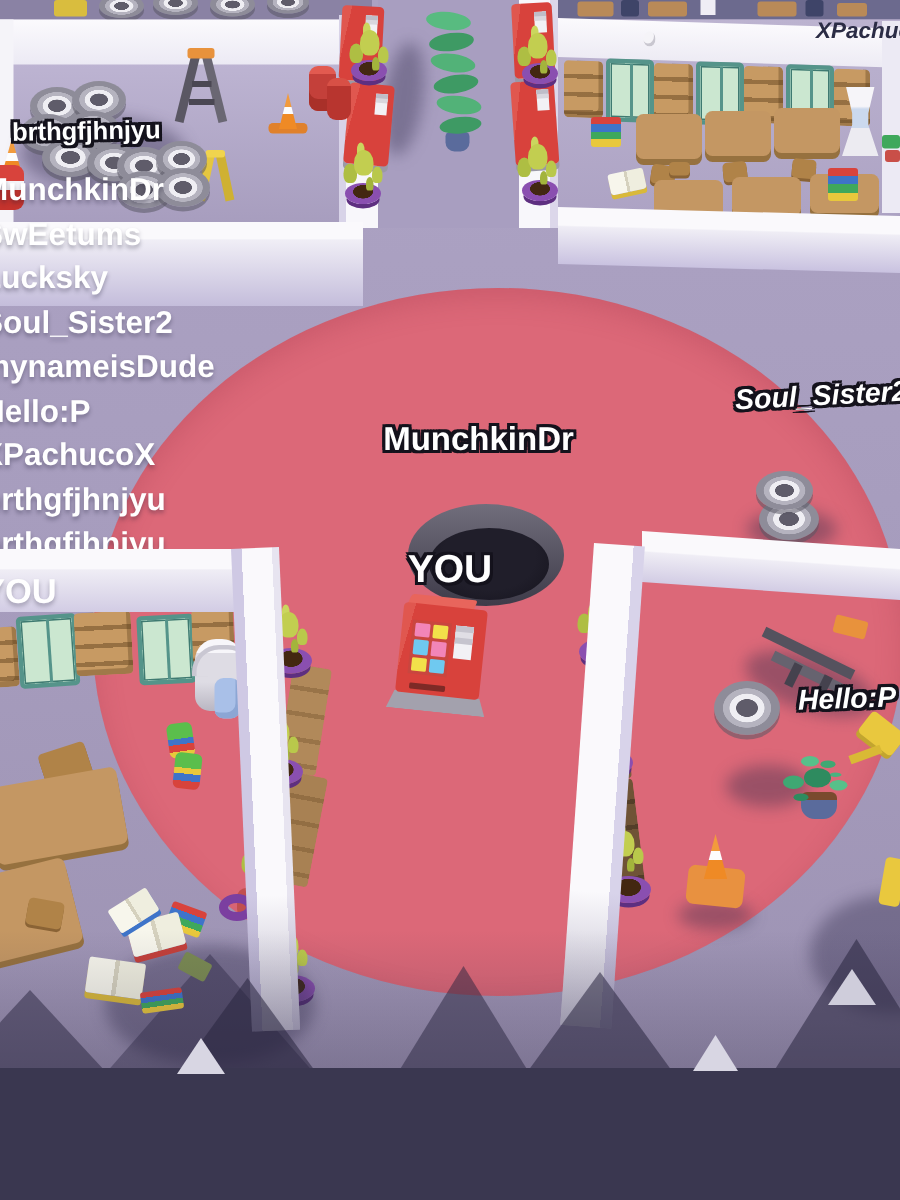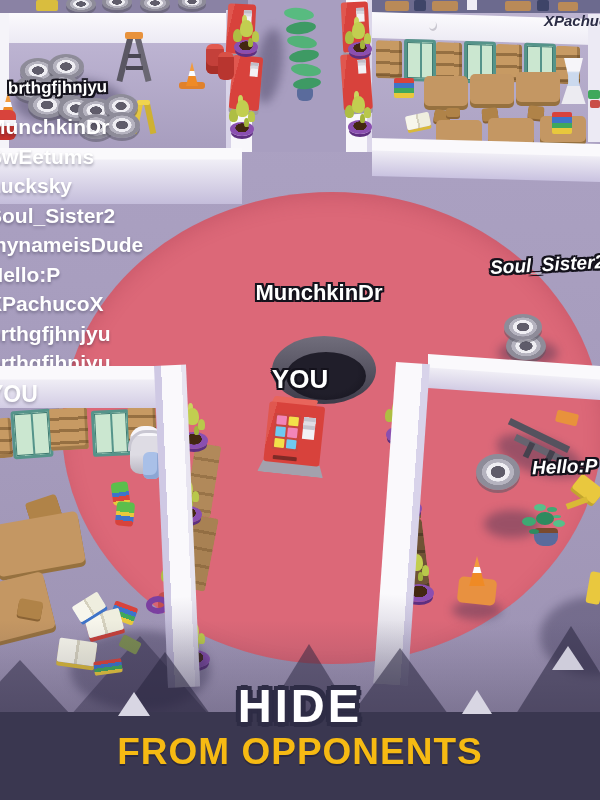--- a/index.html
+++ b/index.html
@@ -303,25 +303,20 @@
   <div class="tri" style="left:120px;top:652px;width:90px;height:62px;background:rgba(40,36,62,.55);z-index:58;"></div>
   <div class="tri" style="left:266px;top:644px;width:86px;height:70px;background:rgba(40,36,62,.5);z-index:58;"></div>
   <div class="tri" style="left:352px;top:648px;width:96px;height:66px;background:rgba(40,36,62,.55);z-index:58;"></div>
   <div class="tri" style="left:516px;top:626px;width:110px;height:88px;background:rgba(40,36,62,.55);z-index:58;"></div>
   <div class="tri" style="left:-30px;top:660px;width:100px;height:54px;background:rgba(40,36,62,.5);z-index:58;"></div>
   <div class="abs" style="left:0;top:712px;width:600px;height:88px;background:#3A3750;z-index:58;"></div>
   <div class="tri" style="left:118px;top:692px;width:32px;height:24px;background:#D8D6E3;z-index:59;"></div>
   <div class="tri" style="left:462px;top:690px;width:30px;height:24px;background:#D8D6E3;z-index:59;"></div>
   <div class="tri" style="left:552px;top:646px;width:32px;height:24px;background:#CFCDDB;z-index:59;"></div>
 
-  <div class="txt" style="left:0;top:678px;width:600px;text-align:center;font-size:47px;letter-spacing:3px;color:#FFFFFF;z-index:70;
-              text-shadow:-4px -4px 0 #2E2C45,4px -4px 0 #2E2C45,-4px 4px 0 #2E2C45,4px 4px 0 #2E2C45,
-                          0 -5px 0 #2E2C45,0 5px 0 #2E2C45,-5px 0 0 #2E2C45,5px 0 0 #2E2C45;">HIDE</div>
-  <div class="txt" style="left:0;top:731px;width:600px;text-align:center;font-size:37px;letter-spacing:1px;color:#F6BA13;z-index:70;
-              text-shadow:0 2px 0 rgba(20,18,30,.35);">FROM OPPONENTS</div>
 
   <div class="abs" style="left:-12px;top:112px;z-index:40;font-size:21px;font-weight:700;color:#FFFFFF;line-height:29.5px;
               text-shadow:0 2px 3px rgba(30,25,50,.35);">
     <div>MunchkinDr</div>
     <div>SwEetums</div>
     <div>Lucksky</div>
     <div>Soul_Sister2</div>
     <div>mynameisDude</div>
     <div>Hello:P</div>
     <div>XPachucoX</div>

